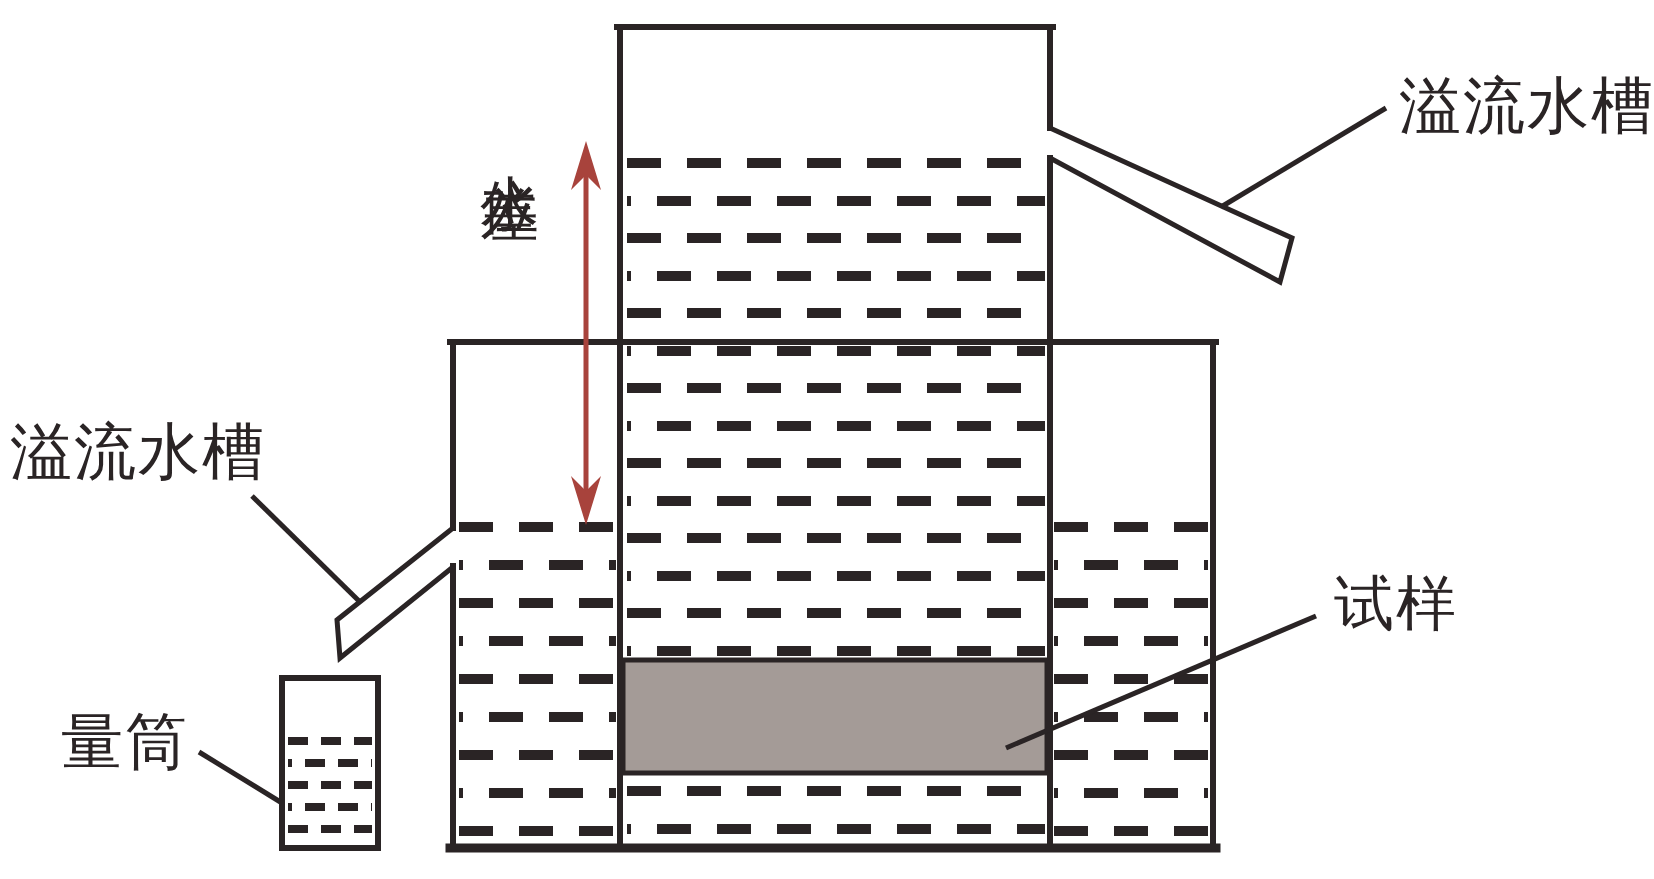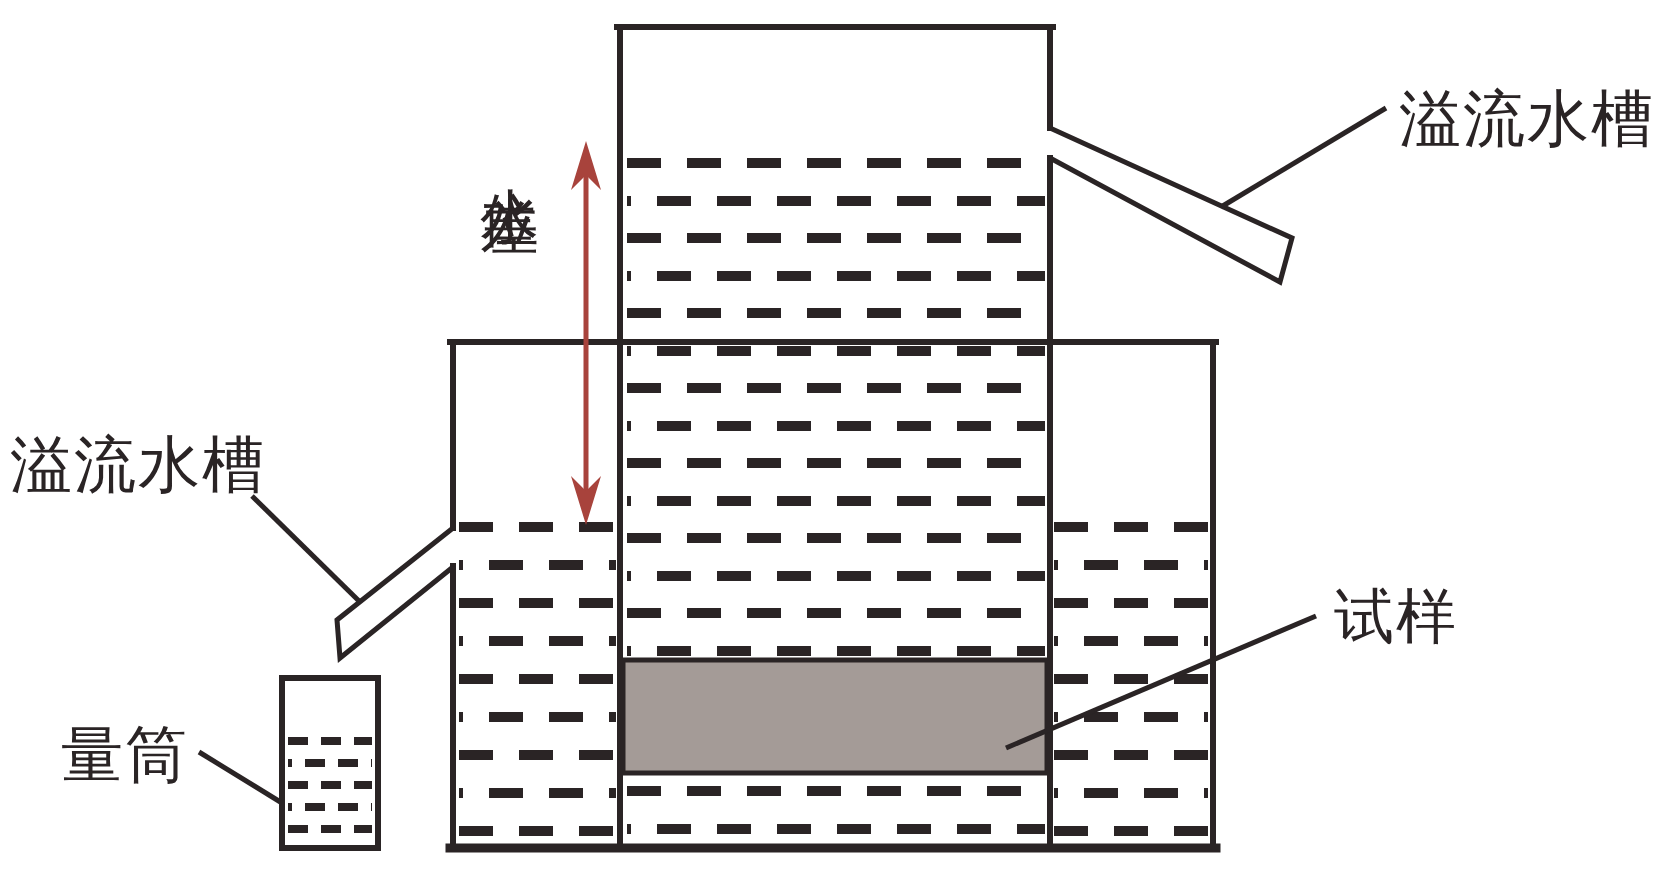--- a/index.html
+++ b/index.html
@@ -24,21 +24,20 @@
   .w9{stroke-width:9px;}
   .specimen-rect{fill:var(--specimen);stroke:var(--ink);stroke-width:5px;}
   .arrow-shaft{stroke:var(--accent);stroke-width:5px;fill:none;}
   .arrow-head{fill:var(--accent);stroke:none;}
   .label{
     position:absolute;
     color:var(--ink);
     line-height:1.06;
     white-space:nowrap;
     letter-spacing:2px;
-    margin-top:13px;
   }
   .label-lg{font-size:62px;}
   .label-md{font-size:60px;}
   .vertical{
     writing-mode:vertical-rl;
     text-orientation:upright;
     font-size:58px;
     letter-spacing:6px;
     line-height:1;
   }

